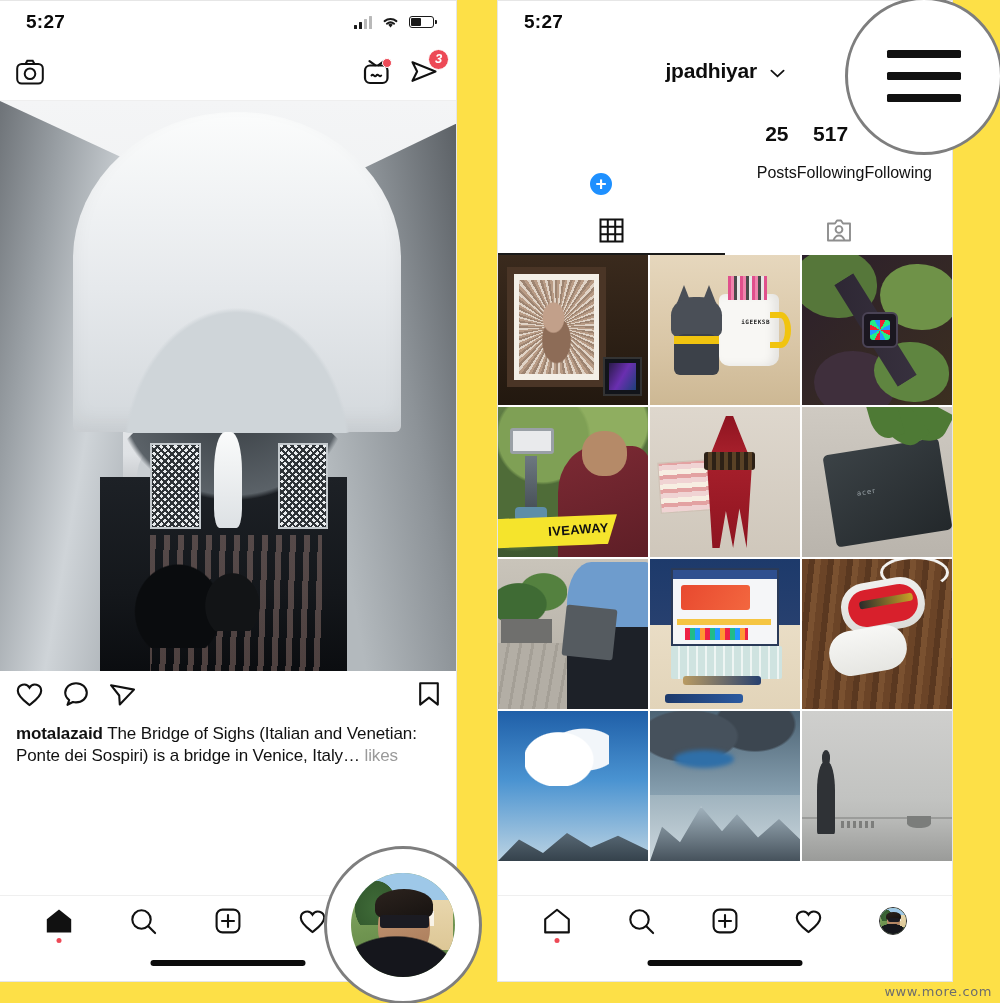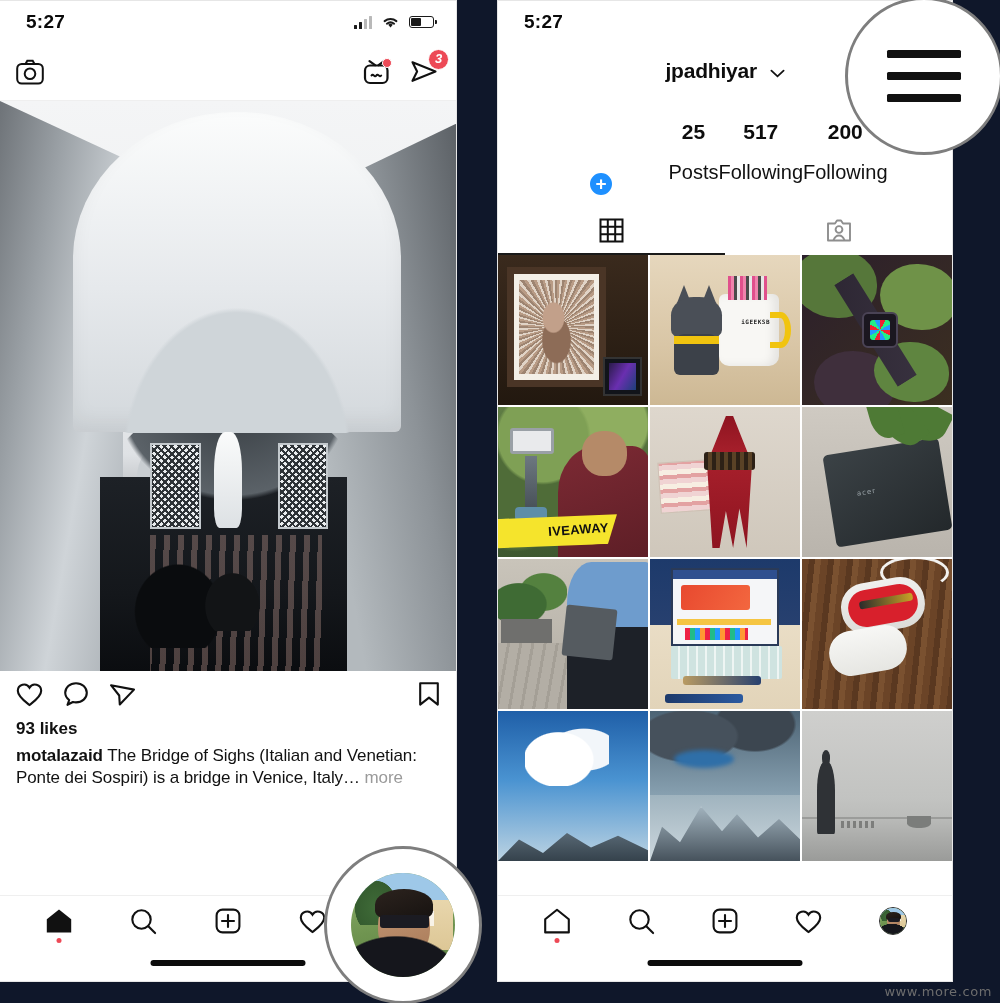--- a/index.html
+++ b/index.html
@@ -2,21 +2,21 @@
 <html><head>
 <meta charset="utf-8">
 <style>
   * { box-sizing: border-box; margin: 0; padding: 0; }
   html, body {
     width: 1000px; height: 1003px;
     background: #ffffff;
     font-family: "Liberation Sans", sans-serif;
     overflow: hidden;
   }
-  .canvas { position: relative; width: 1000px; height: 1003px; background: #0f172a; }
+  .canvas { position: relative; width: 1000px; height: 1003px; background: #fde047; }
 
   
   .phone {
     position: absolute;
     background: #ffffff;
     border: 1px solid #e6e6e6;
     overflow: hidden;
   }
   #phone-left  { left: 0px;   top: 0px; width: 457px; height: 982px; border-left: none; }
   #phone-right { left: 497px; top: 0px; width: 456px; height: 982px; }
@@ -135,24 +135,24 @@
   }
   .avatar-big .clip {
     width: 94px; height: 94px; border-radius: 50%; overflow: hidden; position:relative;
   }
   .plus-badge {
     position:absolute; right: -2px; bottom: 2px;
     width: 26px; height: 26px; border-radius: 50%; background: #1e90ff;
     border: 2.5px solid #fff; color:#fff; font-size: 19px; font-weight: bold;
     display:flex; align-items:center; justify-content:center; line-height:0;
   }
-  .stats { display:flex; flex:1; justify-content: center; padding-left: 8px; }
+  .stats { display:flex; flex:1; justify-content: flex-end; padding-left: 8px; }
   .stat { text-align:center; }
   .stat .n { font-size: 21px; font-weight: bold; color:#0d0d0d; line-height: 1.1; }
-  .stat .l { font-size: 20px; color:#111; margin-top: 18px; }
+  .stat .l { font-size: 16px; color:#111; margin-top: 18px; }
 
   .edit-btn {
     margin: 16px 20px 0 20px; height: 36px; border:1px solid #dbdbdb;
     border-radius: 5px; display:flex; align-items:center; justify-content:center;
     font-size: 16px; font-weight: bold; color:#131313; background:#fff;
   }
   .prof-tabs { display:flex; height: 46px; margin-top: 10px; position: relative; }
   .prof-tab { flex:1; display:flex; align-items:center; justify-content:center; }
   .tab-underline {
     position:absolute; bottom: 0; left: 0; width: 50%; height: 2.5px; background:#1a1a1a;
@@ -555,26 +555,25 @@
           </svg>
         </span>
       </div>
       <span class="ic">
         <svg width="22" height="26" viewBox="0 0 22 26">
           <path d="M2.2 2.2h17.6v21.4L11 16.6 2.2 23.6z" fill="none" stroke="#111" stroke-width="2.1" stroke-linejoin="round"></path>
         </svg>
       </span>
     </div>
 
-    <div class="likes">93 likes</div>
 
     <div class="caption">
       <b>motalazaid</b>
       <span>The Bridge of Sighs (Italian and Venetian: Ponte dei Sospiri) is a bridge in Venice, Italy…</span>
-      <span class="cap-more">more</span>
+      <span class="cap-more">likes</span>
     </div>
 
 
 
     <div class="tabbar">
       <div class="tabrow">
         <span class="ic home-wrap">
           <svg width="28" height="26" viewBox="0 0 28 26">
             <path d="M14 1.6L1.8 11.3v13.1h24.4V11.3z" fill="#111"></path>
           </svg>

